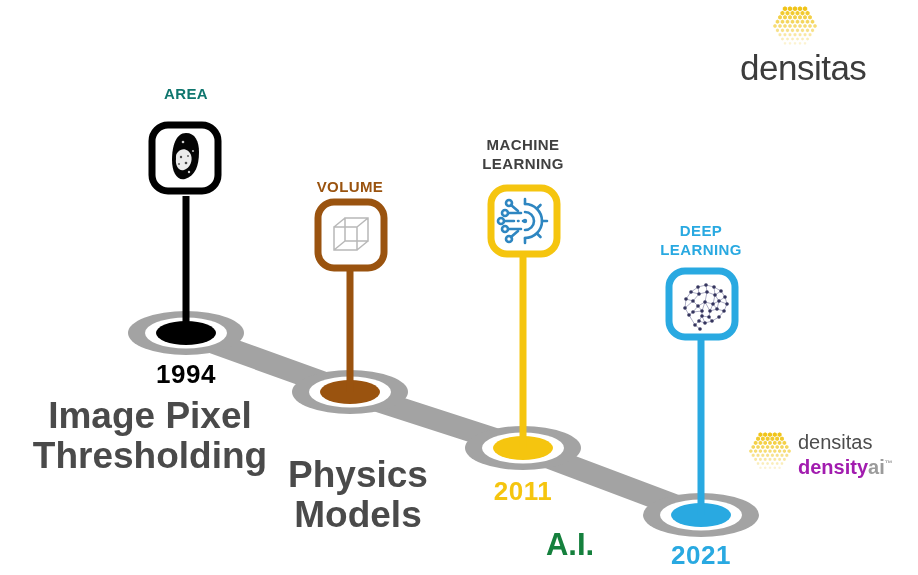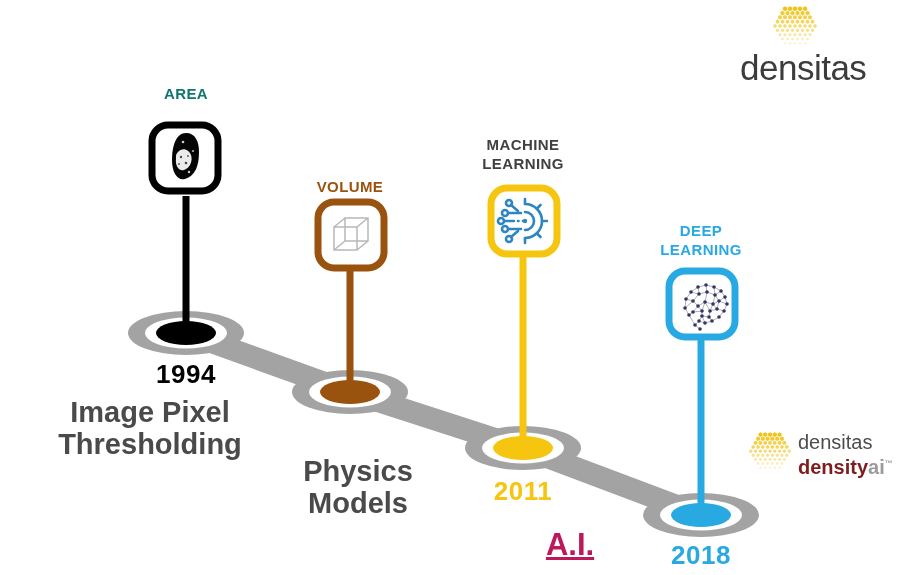--- a/index.html
+++ b/index.html
@@ -3,21 +3,21 @@
 <meta charset="utf-8">
 <style>
   html,body{margin:0;padding:0;background:#fff;}
   body{width:918px;height:575px;overflow:hidden;font-family:"Liberation Sans",sans-serif;}
   .stage{position:relative;width:918px;height:575px;background:#fff;}
   .abs{position:absolute;}
   .mslabel{font-size:15px;font-weight:bold;text-align:center;white-space:pre-line;
            letter-spacing:.4px;line-height:19px;width:160px;}
   .year{font-size:26px;font-weight:bold;text-align:center;width:160px;letter-spacing:.5px;}
   .caption{font-weight:bold;text-align:center;white-space:pre-line;}
-  .cap-big{font-size:29px;line-height:32px;width:280px;}
+  .cap-big{font-size:37px;line-height:40px;width:280px;}
   .cap-ai{font-size:31px;width:120px;}
   .iconbox svg{display:block;}
   .brandword{font-size:35px;color:#3C3C3C;letter-spacing:-.5px;}
   .sublogo-line1{font-size:20px;color:#4D4D4D;line-height:21px;}
   .sublogo-line2{font-size:20px;line-height:21px;font-weight:bold;}
   .tm{font-size:8px;vertical-align:super;}
 </style>
 </head>
 <body>
 
@@ -96,21 +96,21 @@
         <circle cx="18" cy="29" r="3"></circle>
         <circle cx="14" cy="37" r="3"></circle>
         <circle cx="18" cy="45" r="3"></circle>
         <circle cx="22" cy="19" r="3"></circle>
         <circle cx="22" cy="55" r="3"></circle>
       </g>
       <circle cx="38" cy="37" r="2.2" fill="#2E86C1"></circle>
     </svg>
   </div>
   <div class="abs year" style="left: 443px; top: 476px; color: rgb(245, 197, 15);">2011</div>
-  <div class="abs caption cap-ai" style="left: 510px; top: 527px; color: #be185d; text-decoration: underline;">A.I.</div>
+  <div class="abs caption cap-ai" style="left: 510px; top: 527px; color: #15803d;">A.I.</div>
 
   <div class="abs mslabel" style="left: 621px; top: 221px; color: rgb(41, 169, 225);">DEEP
 LEARNING</div>
   <div class="abs iconbox" style="left:665px;top:267px">
     <svg width="74" height="74" viewBox="0 0 74 74">
       <rect x="4" y="4" width="66" height="66" rx="16" fill="#ffffff" stroke-width="7" stroke="#29A9E1"></rect>
       <path d="M20,41 21,32 26,25 33,20 41,18 49,20 56,24 60,30 62,37 59,44 54,50 47,54 40,56 34,54 30,58 35,62
                M20,41 28,34 34,27 42,25 50,28 54,34 48,37 40,35 33,39 28,45 24,48 20,41
                M21,32 28,34 M26,25 34,27 M33,20 34,27 M41,18 42,25 M49,20 50,28 M56,24 50,28
                M60,30 54,34 M62,37 54,34 M59,44 52,42 54,34 M52,42 48,37 M52,42 45,44 48,37
@@ -144,21 +144,21 @@
         <circle cx="28" cy="45" r="1.8"></circle>
           <circle cx="24" cy="48" r="1.8"></circle>
           <circle cx="52" cy="42" r="1.8"></circle>
         <circle cx="45" cy="44" r="1.8"></circle>
           <circle cx="37" cy="44" r="1.8"></circle>
           <circle cx="44" cy="50" r="1.8"></circle>
         <circle cx="37" cy="49" r="1.8"></circle>
       </g>
     </svg>
   </div>
-  <div class="abs year" style="left: 621px; top: 540px; color: rgb(41, 169, 225);">2018</div>
+  <div class="abs year" style="left: 621px; top: 540px; color: rgb(41, 169, 225);">2021</div>
 
   <div class="abs" style="left:740px;top:6px;width:150px">
     <svg width="46" height="42" style="display:block;margin-left:32px">
         <polygon points="15.1,4.0 13.0,5.2 10.8,4.0 10.8,1.5 13.0,0.2 15.1,1.5" fill="#F0C419" opacity="1.00"></polygon>
         <polygon points="20.2,4.0 18.0,5.2 15.8,4.0 15.8,1.5 18.0,0.2 20.2,1.5" fill="#F0C419" opacity="1.00"></polygon>
         <polygon points="25.2,4.0 23.0,5.2 20.8,4.0 20.8,1.5 23.0,0.2 25.2,1.5" fill="#F0C419" opacity="1.00"></polygon>
         <polygon points="30.2,4.0 28.0,5.2 25.8,4.0 25.8,1.5 28.0,0.2 30.2,1.5" fill="#F0C419" opacity="1.00"></polygon>
         <polygon points="35.2,4.0 33.0,5.2 30.9,4.0 30.9,1.5 33.0,0.2 35.2,1.5" fill="#F0C419" opacity="1.00"></polygon>
         <polygon points="12.5,8.2 10.5,9.4 8.4,8.2 8.4,5.9 10.5,4.7 12.5,5.9" fill="#F0C419" opacity="0.90"></polygon>
         <polygon points="17.5,8.2 15.5,9.4 13.5,8.2 13.5,5.9 15.5,4.7 17.5,5.9" fill="#F0C419" opacity="0.90"></polygon>
@@ -280,18 +280,18 @@
         <polygon points="35.2,32.3 34.0,33.1 32.7,32.3 32.7,30.8 34.0,30.1 35.2,30.8" fill="#F0C419" opacity="0.30"></polygon>
         <polygon points="13.6,36.4 12.4,37.1 11.3,36.4 11.3,35.0 12.4,34.4 13.6,35.0" fill="#F0C419" opacity="0.20"></polygon>
         <polygon points="18.4,36.4 17.2,37.1 16.0,36.4 16.0,35.0 17.2,34.4 18.4,35.0" fill="#F0C419" opacity="0.20"></polygon>
         <polygon points="23.2,36.4 22.0,37.1 20.8,36.4 20.8,35.0 22.0,34.4 23.2,35.0" fill="#F0C419" opacity="0.20"></polygon>
         <polygon points="28.0,36.4 26.8,37.1 25.6,36.4 25.6,35.0 26.8,34.4 28.0,35.0" fill="#F0C419" opacity="0.20"></polygon>
         <polygon points="32.7,36.4 31.6,37.1 30.4,36.4 30.4,35.0 31.6,34.4 32.7,35.0" fill="#F0C419" opacity="0.20"></polygon>
       </svg>
     <div style="float:left">
       <div class="sublogo-line1">densitas</div>
       <div class="sublogo-line2">
-        <span style="color: #7f1d1d;">density</span><span style="color: rgb(155, 155, 155);">ai</span><span class="tm" style="color: rgb(155, 155, 155);">™</span>
+        <span style="color: #a21caf;">density</span><span style="color: rgb(155, 155, 155);">ai</span><span class="tm" style="color: rgb(155, 155, 155);">™</span>
       </div>
     </div>
   </div>
 
 </div>
 
 </body></html>

